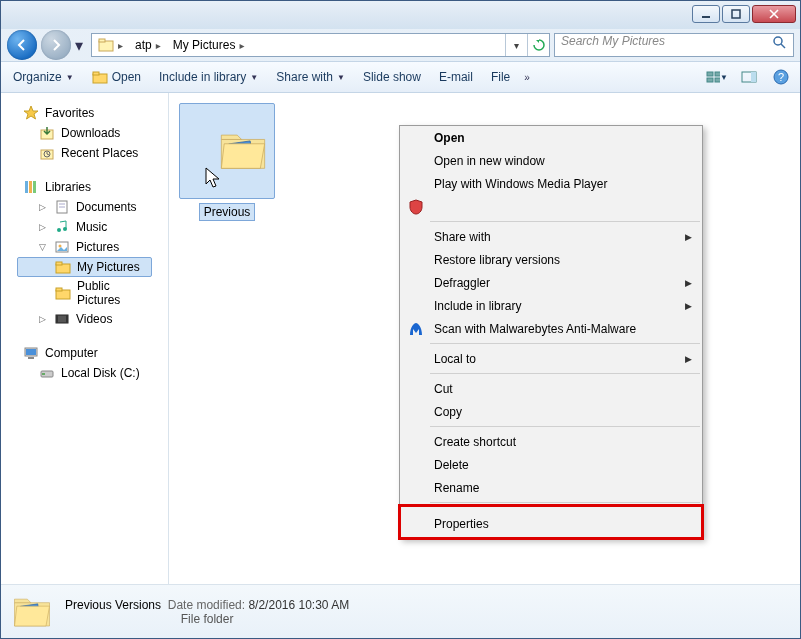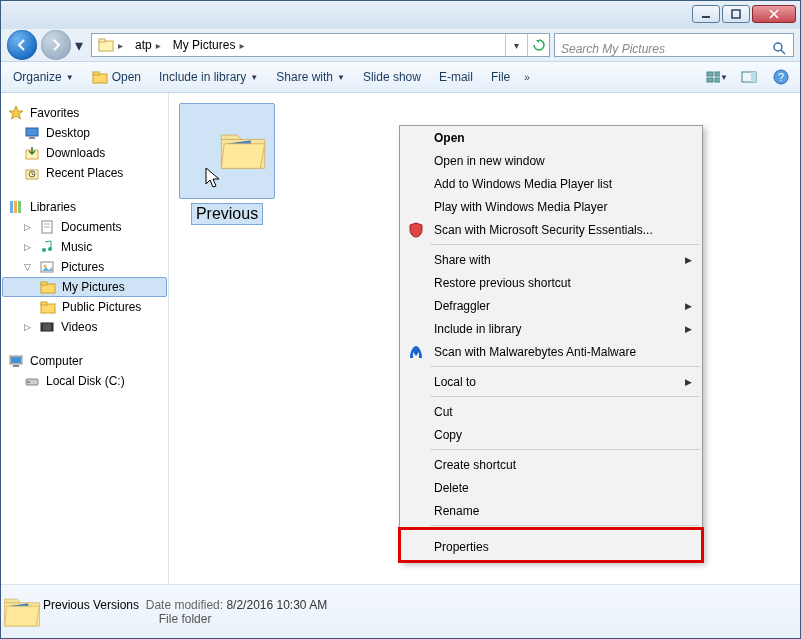--- a/index.html
+++ b/index.html
@@ -17,59 +17,59 @@
 .navback, .navfwd { width: 30px; height: 30px; border-radius: 50%; display:flex; align-items:center; justify-content:center; }
 .navback { background: radial-gradient(circle at 35% 30%, #6fb5f0, #1d6fc4 70%); box-shadow: inset 0 0 2px #0d4a8c; }
 .navfwd  { background: radial-gradient(circle at 35% 30%, #cbd7e2, #9db2c6 70%); box-shadow: inset 0 0 2px #7a8fa5; }
 .navback svg, .navfwd svg { width: 14px; height: 14px; }
 .dropdownarrow{width:12px; color:#335;}
 .addressbar { flex:1; height: 24px; border: 1px solid #8ca5bf; background:#fff; display:flex; align-items:center; font-size:12px; color:#000; }
 .addressbar .seg{ padding: 0 6px; display:flex; align-items:center; gap:4px; }
 .addressbar .chev{ color:#555; font-size:10px;}
 .addrend { margin-left: auto; display: flex; }
 .addrend .btn { width: 22px; height: 22px; border-left:1px solid #b8c8d8; display:flex; align-items:center; justify-content:center; font-size:10px; color:#444;}
-.searchbar { width: 240px; height:24px; border:1px solid #8ca5bf; background:#fff; display:flex; align-items:flex-end; padding: 0 6px; font-size:12px; color:#888; font-style:italic;}
+.searchbar { width: 240px; height:24px; border:1px solid #8ca5bf; background:#fff; display:flex; align-items:flex-start; padding: 0 6px; font-size:12px; color:#888; font-style:italic;}
 .searchbar .mag { margin-left:auto; font-style:normal; color:#3a6ea5; }
 
 
 .toolbar { height: 32px; background: linear-gradient(#f7fbff,#e5eef8); border-top:1px solid #c4d5e6; border-bottom:1px solid #c4d5e6; display:flex; align-items:center; padding: 8px 8px; font-size:12px; color:#1a3a5e; gap: 10px; }
 .toolbar .titem { display:flex; align-items:center; gap:4px; padding: 3px 4px; }
 .toolbar .drop::after{content:" ▼"; font-size:8px; color:#335;}
 .toolbar .spacer{flex:1;}
 .toolbar .iconbtn{width:22px; height:22px; display:flex; align-items:center; justify-content:center;}
 .toolbar .chevmore{font-size:10px; color:#335;}
 
 
 .body { flex:1; display:flex; background:#fff; position:relative; }
-.sidebar { width: 168px; border-right:1px solid #d9e3ec; padding: 10px 1px; font-size:12px; color:#000; overflow:hidden;}
+.sidebar { width: 168px; border-right:1px solid #d9e3ec; padding: 10px 16px; font-size:12px; color:#000; overflow:hidden;}
 .navgroup { margin-bottom: 14px;}
 .navhead { display:flex; align-items:center; gap:6px; padding:2px 6px; font-size:12px; }
 .navchild { display:flex; align-items:center; gap:6px; padding:2px 6px 2px 22px; }
 .navchild2{ display:flex; align-items:center; gap:6px; padding:2px 6px 2px 38px; }
 .sel { background:#cfe3f7; border:1px solid #7da7d9; border-radius:2px; padding:1px 5px 1px 37px;}
 .tri { font-size:9px; color:#666; margin-right:2px;}
 .ic { width:16px; height:16px; display:inline-flex; align-items:center; justify-content:center; }
 
 
 .content { flex:1; padding: 10px; position:relative; }
-.foldericon { width: 96px; text-align:center; font-size:16px; }
+.foldericon { width: 96px; text-align:center; font-size:12px; }
 .foldericon .iconbox{ width:96px; height:96px; border:1px solid #7da7d9; background:#cfe3f7; display:flex; align-items:center; justify-content:center; border-radius:2px;}
 .foldericon .iconbox.sel{ background:#cfe3f7;}
 .folderlabel{ margin-top:4px; background:#cfe3f7; border:1px solid #7da7d9; display:inline-block; padding:1px 4px;}
 
 
 .ctxmenu { position:absolute; left: 230px; top: 32px; width: 304px; background:#f2f2f2; border:1px solid #9c9c9c; box-shadow: 3px 3px 6px rgba(0,0,0,.25); font-size:12px; }
 .ctxmenu .row { display:flex; align-items:center; height:23px; padding: 0 20px 0 34px; position:relative; }
 .ctxmenu .sub::after{ content:"▶"; font-size:9px; position:absolute; right:10px; color:#333;}
 .ctxmenu .sep { height:1px; background:#d0d0d0; margin: 3px 2px 3px 30px; }
 .ctxmenu .iconcol { position:absolute; left:6px; width:20px; display:flex; align-items:center; justify-content:center;}
 .ctxmenu .highlight { outline: 3px solid #d00; outline-offset: -1px; height:32px; padding-top: 4px;}
 
 
-.details { height: 54px; border-top:1px solid #d9e3ec; background:linear-gradient(#f3f8fc,#e9f1f9); display:flex; align-items:center; padding: 4px 0; gap: 0; font-size:12px;}
+.details { height: 54px; border-top:1px solid #d9e3ec; background:linear-gradient(#f3f8fc,#e9f1f9); display:flex; align-items:center; padding: 4px 10px; gap: 12px; font-size:12px;}
 .details .thumb{width:42px; height:42px;}
 .detmeta{color:#555;text-align:center;}
 .detlabel{color:#666;}
 .detval{color:#333;}
 .dettitle{color:#000;}
 
 .cursor{position:absolute; pointer-events:none;}
 
 
 .svgicon{vertical-align:middle;}
@@ -198,29 +198,20 @@
             <span class="ic">
               <svg width="16" height="16">
                 <path d="M8 1 L10 6 L15 6 L11 9 L12.5 14 L8 11 L3.5 14 L5 9 L1 6 L6 6 Z" fill="#f7c948" stroke="#c9a22a"></path>
               </svg>
             </span>
             <span>Favorites</span>
           </div>
         <div class="navchild">
             <span class="ic">
               <svg width="16" height="16">
-                <rect x="2" y="3" width="12" height="8" fill="#4a90d9" stroke="#2a60a0"></rect>
-                <rect x="5" y="12" width="6" height="2" fill="#888"></rect>
-              </svg>
-            </span>
-            <span>Desktop</span>
-          </div>
-        <div class="navchild">
-            <span class="ic">
-              <svg width="16" height="16">
                 <rect x="2" y="5" width="12" height="9" fill="#fff4b5" stroke="#c9a85a"></rect>
                 <path d="M8 2 L8 8 M5 6 L8 9 L11 6" fill="none" stroke="#3a7a3a" stroke-width="1.5"></path>
               </svg>
             </span>
             <span>Downloads</span>
           </div>
         <div class="navchild">
             <span class="ic">
               <svg width="16" height="16">
                 <rect x="2" y="5" width="12" height="9" fill="#fff4b5" stroke="#c9a85a"></rect>
@@ -343,33 +334,31 @@
 
       <svg class="cursor" style="left:36px; top:74px;" width="18" height="24" viewBox="0 0 18 24">
           <path d="M1 1 L1 17 L5 13 L8 20 L11 19 L8 12 L14 12 Z" fill="#fff" stroke="#000"></path>
         </svg>
 
       <div class="ctxmenu">
         <div class="row">
             <b>Open</b>
           </div>
         <div class="row">Open in new window</div>
-        <div class="row">Add to Windows Media Player list</div>
         <div class="row">Play with Windows Media Player</div>
         <div class="row">
             <span class="iconcol">
               <svg width="16" height="16">
                 <path d="M8 1 L14 3 L14 8 C14 12 11 15 8 15 C5 15 2 12 2 8 L2 3 Z" fill="#d44" stroke="#922"></path>
               </svg>
             </span>
-            <span>Scan with Microsoft Security Essentials...</span>
           </div>
         <div class="sep"></div>
         <div class="row sub">Share with</div>
-        <div class="row">Restore previous shortcut</div>
+        <div class="row">Restore library versions</div>
         <div class="row sub">Defraggler</div>
         <div class="row sub">Include in library</div>
         <div class="row">
             <span class="iconcol">
               <svg width="16" height="16">
                 <path d="M2 14 C2 6 6 2 8 2 C10 2 14 6 14 14 L11 14 L11 8 L8 12 L5 8 L5 14 Z" fill="#1a66d0"></path>
               </svg>
             </span>
             <span>Scan with Malwarebytes Anti-Malware</span>
           </div>

